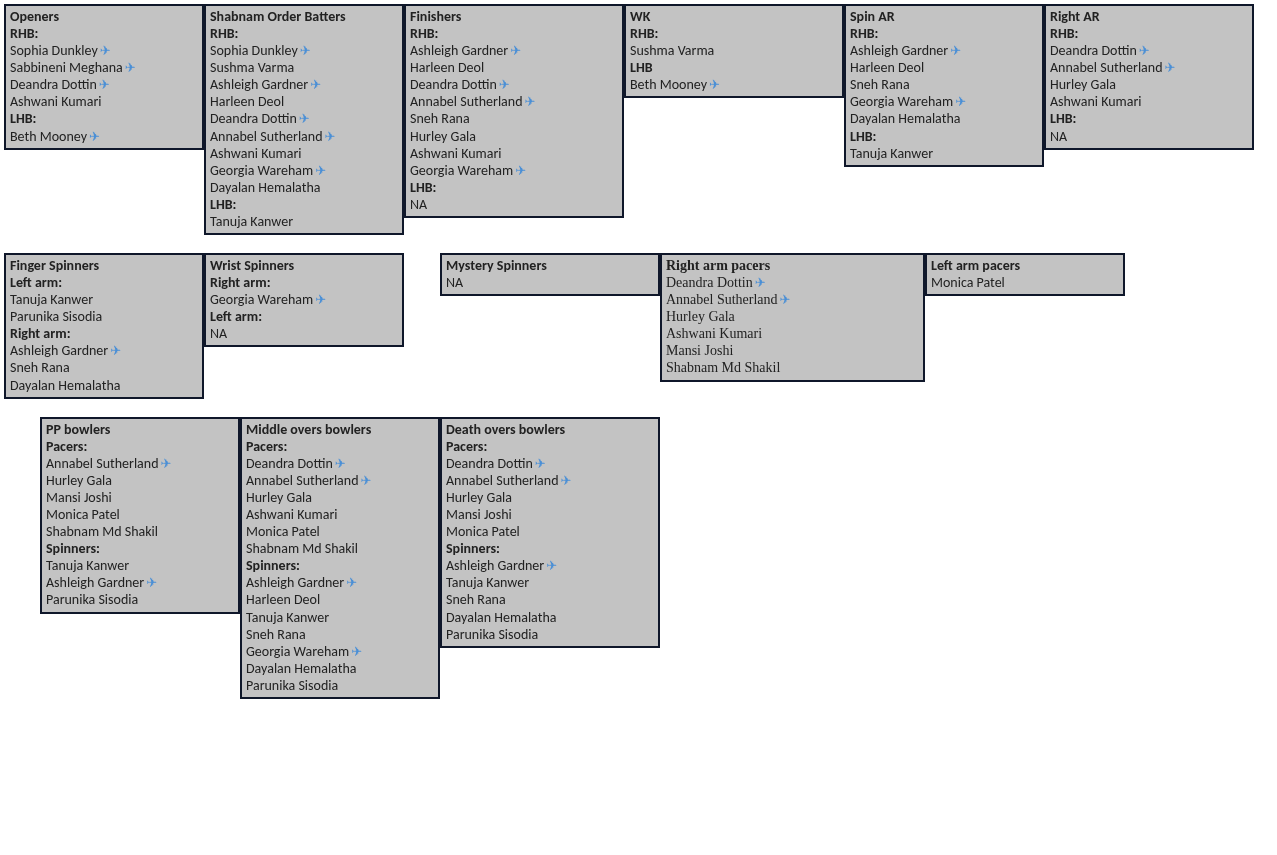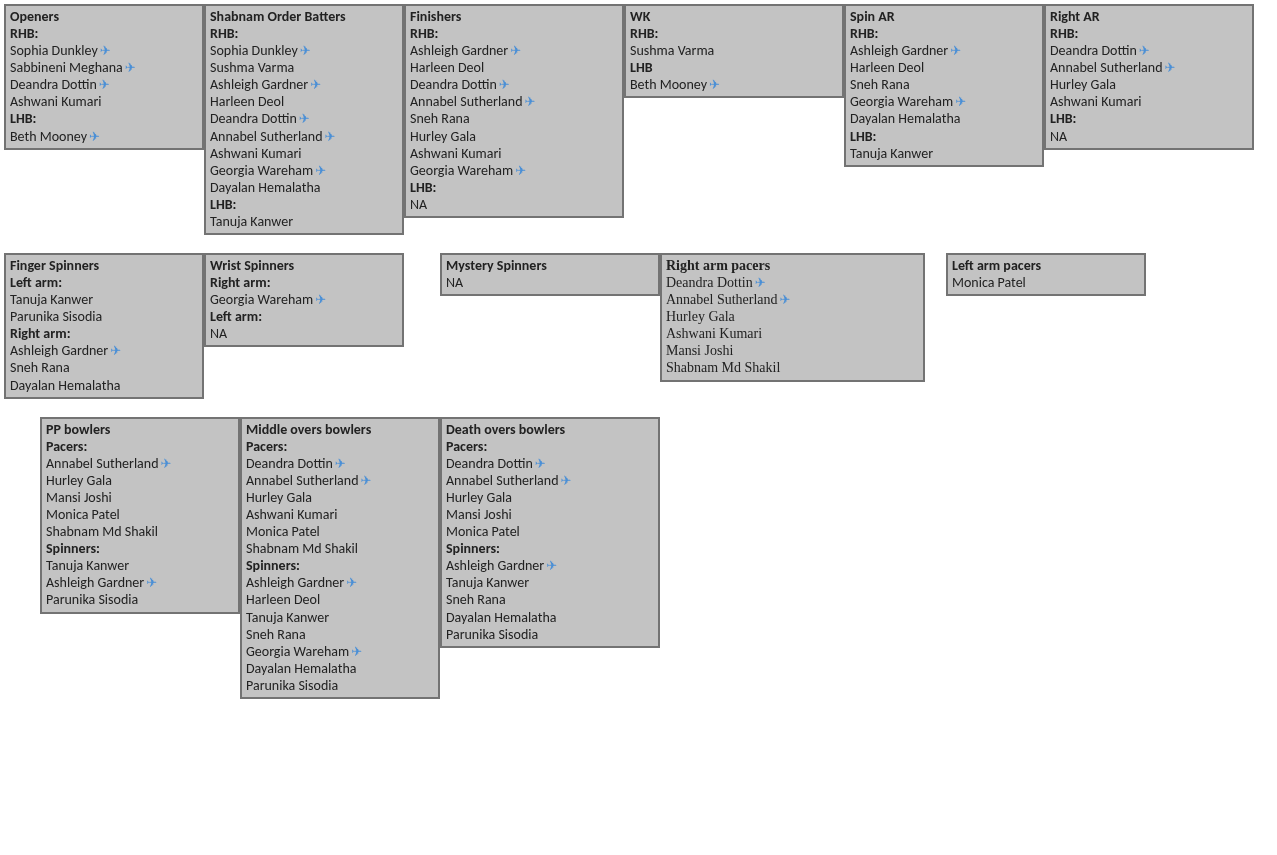--- a/index.html
+++ b/index.html
@@ -12,21 +12,21 @@
     width: 1277px;
   }
   .row {
     display: flex;
     flex-wrap: nowrap;
     align-items: flex-start;
     margin-bottom: 18px;
   }
   .card {
     background: #c3c3c3;
-    border: 2px solid #737373;
+    border: 2px solid #0f172a;
     padding: 2px 4px 3px 4px;
     box-sizing: border-box;
     line-height: 1.22;
     vertical-align: top;
   }
   .title { font-weight: bold; }
   .subhead { font-weight: bold; }
   .line { white-space: nowrap; }
   .plane {
     display: inline-block;
@@ -134,21 +134,21 @@
       </div>
       <div class="card" style="width: 265px; font-family: Liberation Serif, serif;">
         <div class="title line">Right arm pacers</div>
         <div class="line"><span>Deandra Dottin</span><span class="plane">✈</span></div>
         <div class="line"><span>Annabel Sutherland</span><span class="plane">✈</span></div>
         <div class="line"><span>Hurley Gala</span></div>
         <div class="line"><span>Ashwani Kumari</span></div>
         <div class="line"><span>Mansi Joshi</span></div>
         <div class="line"><span>Shabnam Md Shakil</span></div>
       </div>
-      <div class="card" style="width: 200px; margin-left: 21px;">
+      <div class="card" style="width: 200px;">
         <div class="title line">Left arm pacers</div>
         <div class="line"><span>Monica Patel</span></div>
       </div>
     </div>
     <div class="row">
       <div class="card" style="width: 200px; margin-left: 36px;">
         <div class="title line">PP bowlers</div>
         <div class="subhead line">Pacers:</div>
         <div class="line"><span>Annabel Sutherland</span><span class="plane">✈</span></div>
         <div class="line"><span>Hurley Gala</span></div>

